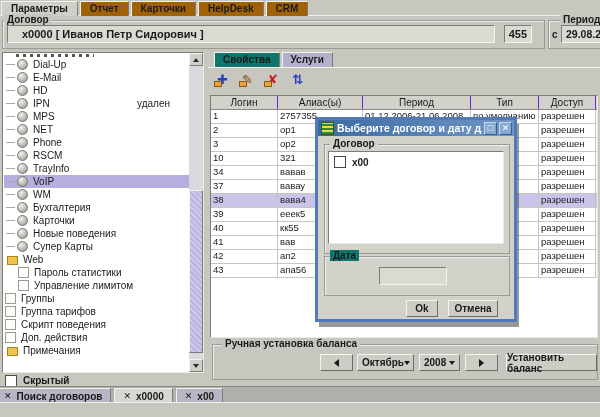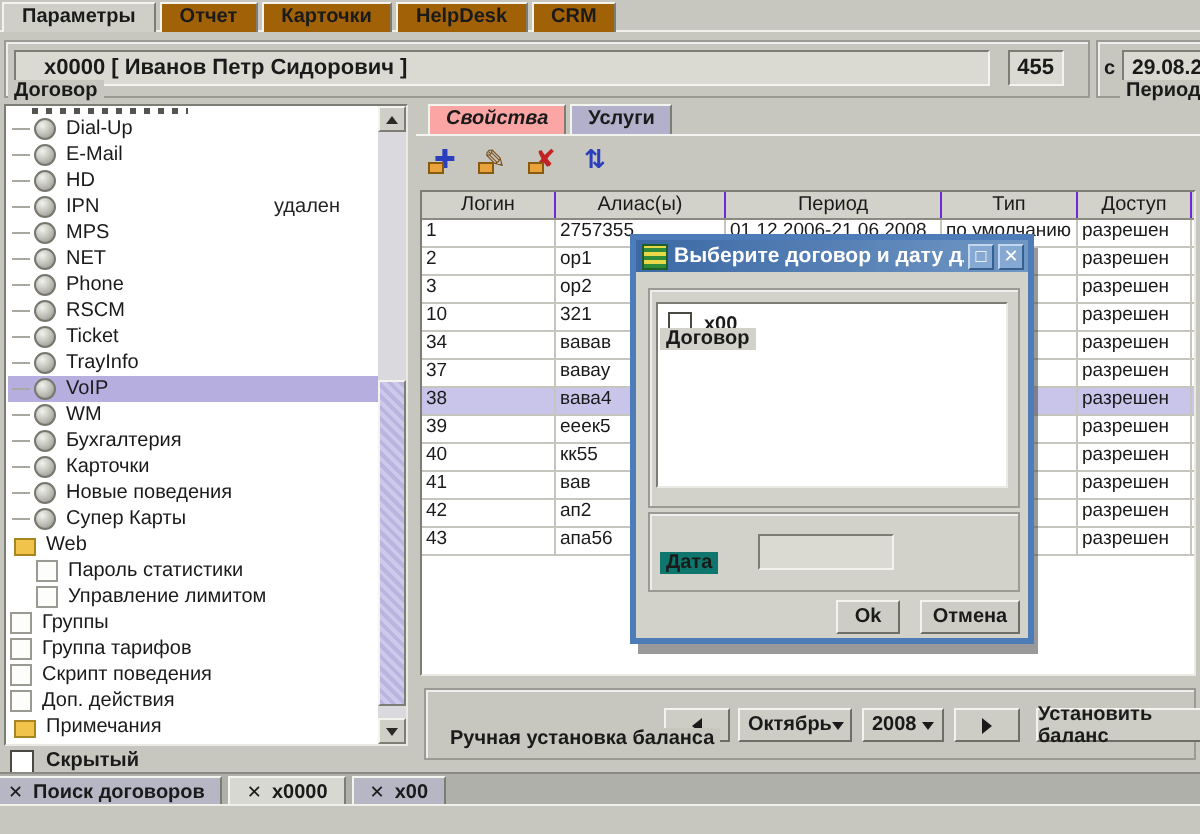--- a/index.html
+++ b/index.html
@@ -8,21 +8,21 @@
         -webkit-font-smoothing:none;color:#1a1a1a;}
   .in{border:1px solid;border-color:#7d7d75 #f4f4ef #f4f4ef #7d7d75;background:#dadad3;}
   
   #top-tabs{position:absolute;left:1px;top:1px;display:flex;gap:2px;z-index:2;}
   .ttab{height:13px;padding:1px 9px 0;font-size:10px;font-weight:bold;background:#a16207;
         border:1px solid;border-color:#f4f4ef #7d7d75 #7d7d75 #f4f4ef;border-bottom:none;cursor:default;}
   .ttab.sel{background:#cfcfc8;}
   #tabline{position:absolute;left:0;top:15px;width:600px;height:1px;background:#f0f0eb;}
   
   .gframe{position:absolute;border:1px solid #9b9b94;box-shadow:1px 1px 0 #eee inset;}
-  .glabel{position:absolute;font-size:10px;font-weight:bold;background:#c7c7c0;padding:0 3px;z-index:2;margin-top:26px;}
+  .glabel{position:absolute;font-size:10px;font-weight:bold;background:#c7c7c0;padding:0 3px;z-index:2;}
   #contract-frame{left:2px;top:20px;width:541px;height:27px;}
   #contract-label{left:4px;top:14px;}
   #period-frame{left:548px;top:20px;width:80px;height:27px;}
   #period-label{left:560px;top:14px;}
   #contract-combo{position:absolute;left:7px;top:25px;width:488px;height:18px;line-height:17px;
         font-size:11px;font-weight:bold;padding-left:14px;overflow:hidden;white-space:nowrap;box-sizing:border-box;}
   #days-box{position:absolute;left:504px;top:25px;width:28px;height:18px;line-height:17px;
         font-size:11px;font-weight:bold;text-align:right;padding-right:4px;box-sizing:border-box;}
   #period-from{position:absolute;left:552px;top:29px;font-size:10px;font-weight:bold;}
   #date-from{position:absolute;left:561px;top:25px;width:48px;height:18px;line-height:17px;
@@ -56,21 +56,21 @@
   #sthumb{position:absolute;left:0;top:137px;width:14px;height:163px;box-sizing:border-box;
         border:1px solid;border-color:#f4f4ef #7d7d75 #7d7d75 #f4f4ef;
         background:repeating-linear-gradient(45deg,#bab5e0 0 2px,#cdc9ea 2px 4px);}
   #hidden-row{position:absolute;left:2px;top:374px;width:202px;height:13px;display:flex;align-items:center;
         font-size:10px;font-weight:bold;}
   .cb{display:inline-block;width:10px;height:10px;background:#fff;border:1px solid #4a4a44;margin:0 6px 0 3px;flex:none;}
   
   #panel-tabs{position:absolute;left:214px;top:52px;display:flex;gap:2px;z-index:2;}
   .ptab{height:13px;padding:1px 8px 0;font-size:10px;font-weight:bold;background:#b2b0ca;
         border:1px solid;border-color:#f4f4ef #7d7d75 #7d7d75 #f4f4ef;border-bottom:none;}
-  .ptab.sel{background:#fca5a5;font-style:italic;}
+  .ptab.sel{background:#0f766e;}
   #panel-face{position:absolute;left:208px;top:67px;width:392px;height:319px;border-top:1px solid #f2f2ee;}
   
   #toolbar{position:absolute;left:213px;top:71px;display:flex;gap:6px;}
   .tbtn{position:relative;width:19px;height:18px;display:flex;align-items:center;justify-content:center;cursor:default;}
   .tbtn .g{font-size:13px;font-weight:bold;line-height:18px;}
   .tbtn .badge{position:absolute;left:1px;bottom:2px;width:6px;height:4px;background:#e8a43a;border:1px solid #8a5a10;}
   
   #table{position:absolute;left:210px;top:95px;width:388px;height:243px;background:#fff;
          border:1px solid;border-color:#7d7d75 #eaeae4 #eaeae4 #7d7d75;box-sizing:border-box;overflow:hidden;}
   #thead{display:flex;height:13px;background:#d2d2cb;border-bottom:1px solid #8a8a83;}
@@ -78,21 +78,21 @@
          overflow:hidden;white-space:nowrap;flex:none;box-sizing:border-box;}
   .drow{display:flex;height:13px;border-bottom:1px solid #c6c6bf;}
   .drow.sel{background:#c9c4ea;}
   .drow .dc{font-size:9.5px;line-height:12px;padding-left:2px;border-right:1px solid #c6c6bf;
          overflow:hidden;white-space:nowrap;flex:none;box-sizing:border-box;}
   .c0{width:67px;} .c1{width:85px;} .c2{width:108px;} .c3{width:68px;} .c4{width:57px;} .c5{width:26px;}
   
   #balance-frame{position:absolute;left:212px;top:344px;width:384px;height:34px;border:1px solid #9b9b94;box-shadow:1px 1px 0 #eee inset;}
   #balance-label{left:222px;top:338px;}
   .btn{position:absolute;height:17px;background:#cdcdc6;box-sizing:border-box;font-size:10px;font-weight:bold;
-       border:1px solid;border-color:#f4f4ef #6e6e66 #6e6e66 #f4f4ef;display:flex;align-items:center;justify-content:center;cursor:default;margin-left:12px;}
+       border:1px solid;border-color:#f4f4ef #6e6e66 #6e6e66 #f4f4ef;display:flex;align-items:center;justify-content:center;cursor:default;}
   #prev-btn{left:320px;top:354px;width:33px;}
   #next-btn{left:465px;top:354px;width:33px;}
   #month-combo{left:357px;top:354px;width:57px;justify-content:space-between;padding:0 4px;}
   #year-combo{left:419px;top:354px;width:41px;justify-content:space-between;padding:0 4px;}
   #set-balance-btn{left:506px;top:354px;width:91px;}
   .varrow{width:0;height:0;border:3px solid transparent;border-top:4px solid #1a1a1a;margin-top:4px;}
   
   #dialog{position:absolute;left:315px;top:117px;width:202px;height:205px;box-sizing:border-box;
         border:3px solid #4d7cb8;background:#d2d2cb;z-index:10;box-shadow:3px 6px 0 -1px rgba(70,70,70,0.55);}
   #dlg-title{height:16px;background:linear-gradient(90deg,#3c69a5,#7097c4);display:flex;align-items:center;padding:0 2px;}
@@ -188,25 +188,20 @@
           <span class="lbl">Phone</span>
         </div>
         <div class="trow">
           <span class="branch"></span>
           <span class="ic ic-module"></span>
           <span class="lbl">RSCM</span>
         </div>
         <div class="trow">
           <span class="branch"></span>
           <span class="ic ic-module"></span>
-          <span class="lbl">Ticket</span>
-        </div>
-        <div class="trow">
-          <span class="branch"></span>
-          <span class="ic ic-module"></span>
           <span class="lbl">TrayInfo</span>
         </div>
         <div class="trow sel">
           <span class="branch"></span>
           <span class="ic ic-module"></span>
           <span class="lbl">VoIP</span>
         </div>
         <div class="trow">
           <span class="branch"></span>
           <span class="ic ic-module"></span>

